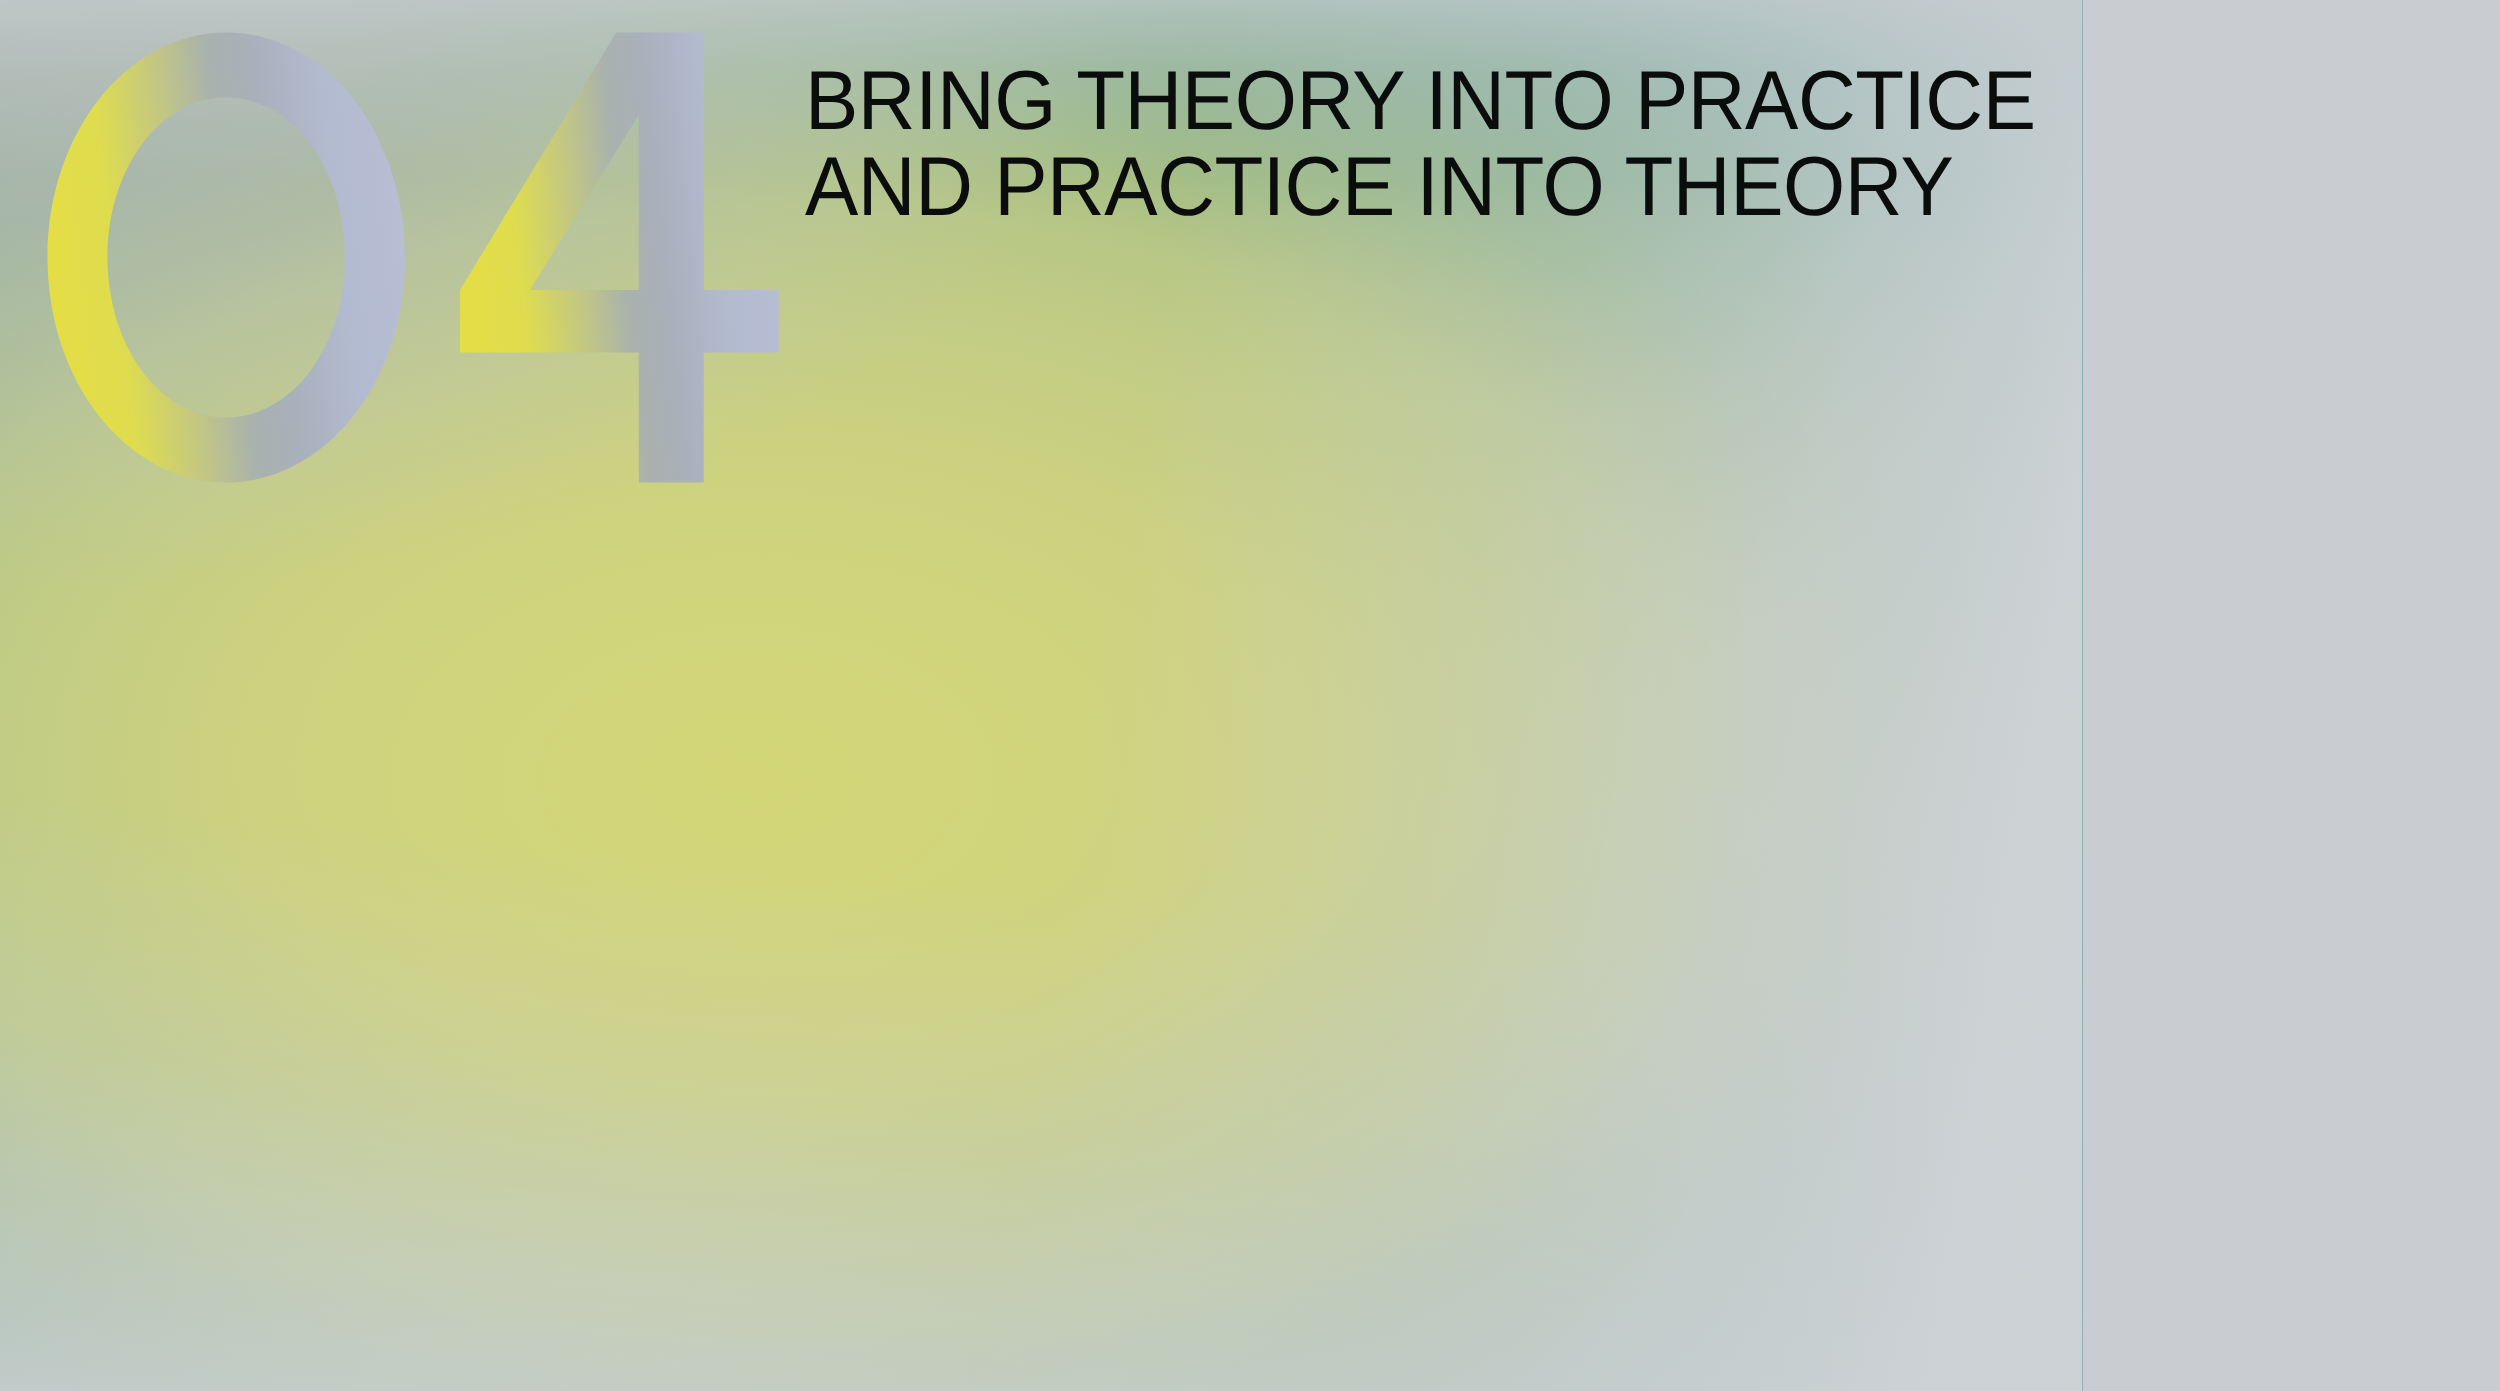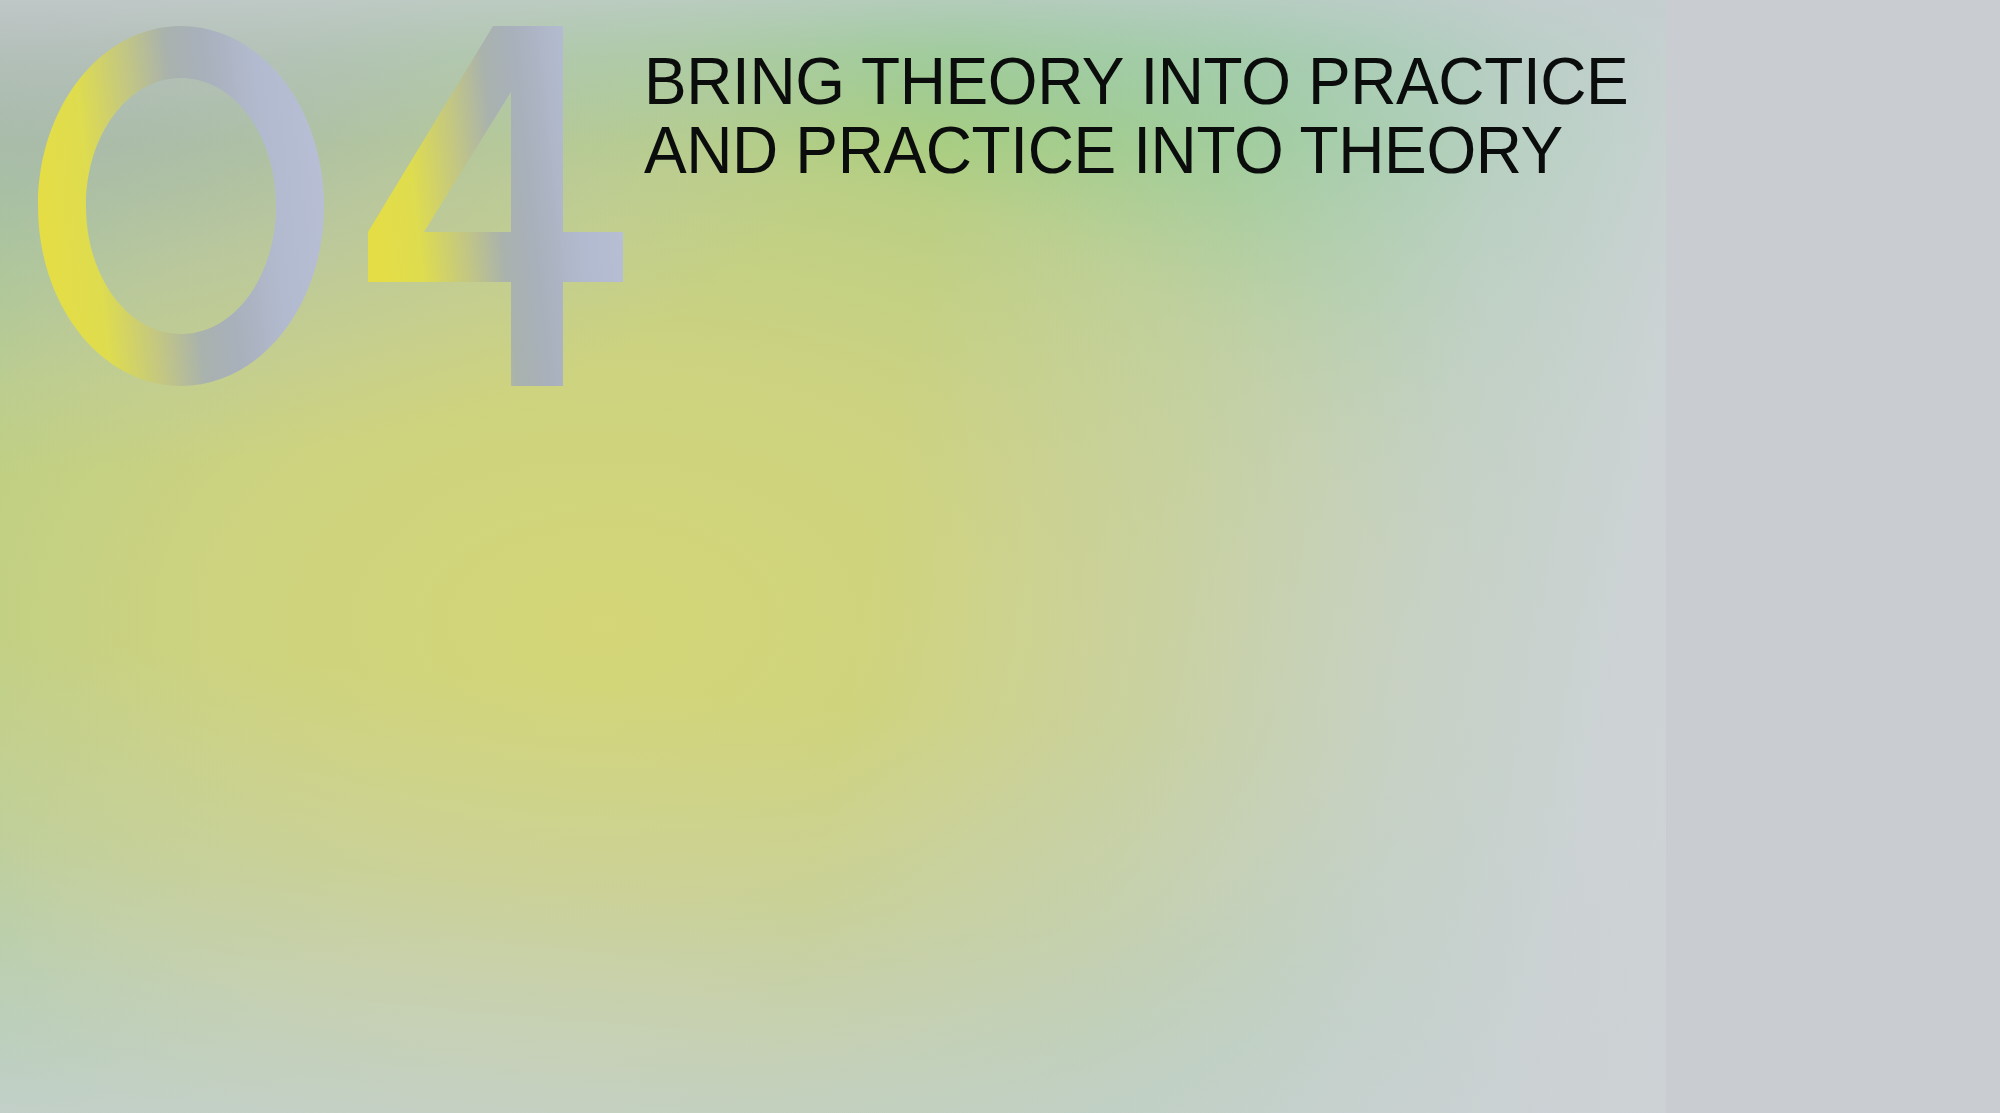--- a/index.html
+++ b/index.html
@@ -10,21 +10,21 @@
   }
   body {
     font-family: "Liberation Sans", "DejaVu Sans", sans-serif;
   }
 
   #slide {
     position: relative;
     width: 1666px;
     height: 1113px;
     overflow: hidden;
-    background-color: #22c55e;
+    background-color: #0f766e;
   }
 
   
   .bg-layer {
     position: absolute;
     inset: 0;
     pointer-events: none;
   }
 
   

